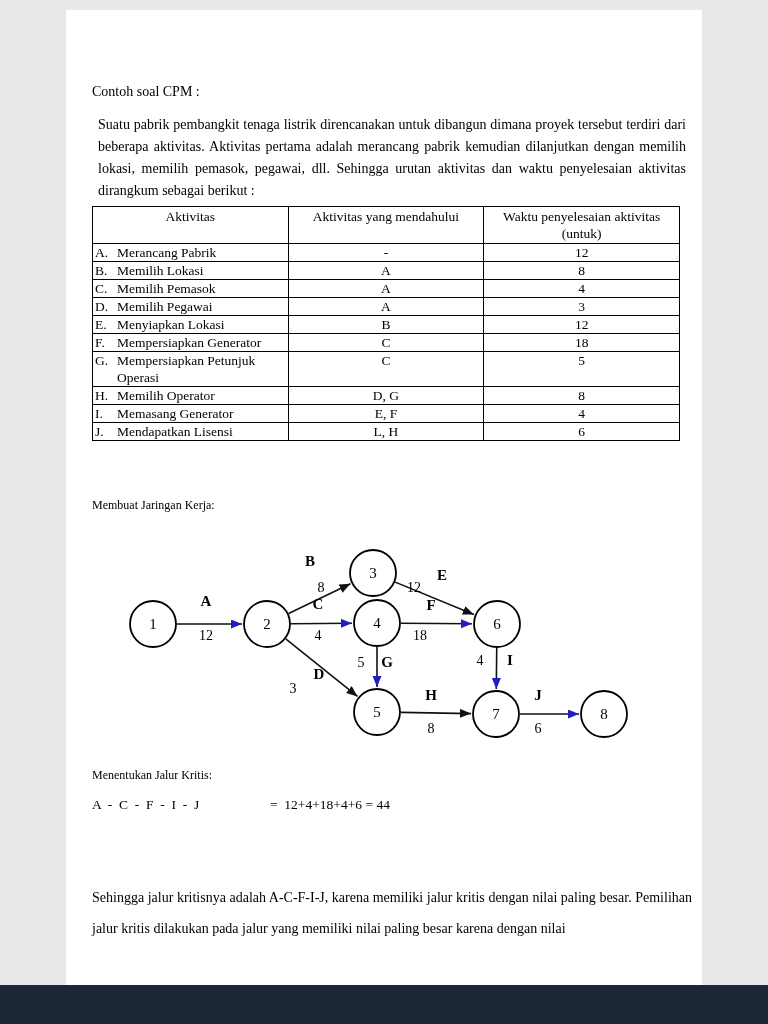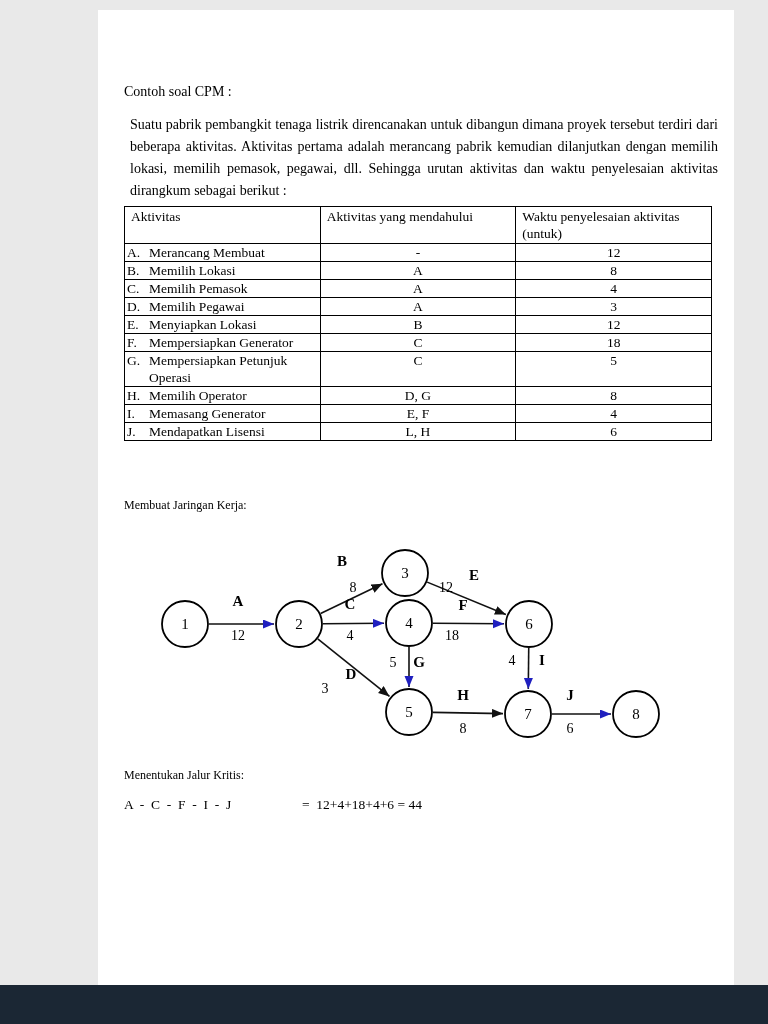--- a/index.html
+++ b/index.html
@@ -21,21 +21,21 @@
   .intro {
     top:104px; left:32px; width:588px;
     font-size:14px; line-height:22px; text-align:justify;
   }
   table.acts {
     position:absolute; top:196px; left:26px; width:588px;
     border-collapse:collapse; font-size:13.5px; table-layout:fixed;
   }
   table.acts th, table.acts td { border:1px solid #000; vertical-align:top; }
   table.acts th {
-    font-weight:normal; text-align:left;
+    font-weight:normal; text-align:center;
     padding:1px 6px; line-height:17px;
   }
   table.acts td { height:18px; line-height:17px; padding:0 2px; }
   td.c-act { padding-left:26px; }
   .actwrap { display:flex; }
   .letter { width:22px; flex:0 0 22px; }
   .name { flex:1; }
   td.c-mid, td.c-time { text-align:center; }
   .heading { font-size:12px; }
   #net-heading { top:488px; left:26px; }
@@ -56,40 +56,40 @@
     font-size:14px; line-height:31px; text-align:justify;
   }
   .bottom-bar {
     position:absolute; left:0; top:985px; width:768px; height:39px;
     background:#1b2734;
   }
 </style>
 </head>
 <body style="background: rgb(233, 233, 233);">
 
-<div class="page" style="background: rgb(255, 255, 255); margin-left: 32px;">
+<div class="page" style="background: rgb(255, 255, 255);">
 
   <p class="blk title">Contoh soal CPM :</p>
 
   <p class="blk intro">Suatu pabrik pembangkit tenaga listrik direncanakan untuk dibangun dimana proyek tersebut terdiri dari beberapa aktivitas. Aktivitas pertama adalah merancang pabrik kemudian dilanjutkan dengan memilih lokasi, memilih pemasok, pegawai, dll. Sehingga urutan aktivitas dan waktu penyelesaian aktivitas dirangkum sebagai berikut :</p>
 
   <table class="acts">
     <thead>
       <tr id="head-row">
           <th>Aktivitas</th>
           <th>Aktivitas yang mendahului</th>
           <th>Waktu penyelesaian aktivitas (untuk)</th>
         </tr>
     </thead>
     <tbody id="table-body">
         <tr>
           <td class="c-act">
             <div class="actwrap">
               <span class="letter">A.</span>
-              <span class="name">Merancang Membuat</span>
+              <span class="name">Merancang Pabrik</span>
             </div>
           </td>
           <td class="c-mid">-</td>
           <td class="c-time">12</td>
         </tr>
         <tr>
           <td class="c-act">
             <div class="actwrap">
               <span class="letter">B.</span>
               <span class="name">Memilih Lokasi</span>
@@ -239,16 +239,17 @@
       <circle cx="528" cy="184" r="23" class="node"></circle>
       <text x="528" y="189" class="node-label">8</text>
     </svg>
 
   <p class="blk heading" id="crit-heading">Menentukan Jalur Kritis:</p>
 
   <div class="blk paths" id="paths">
       <div class="path-row"><span class="path-left">A  -  C  -  F  -  I  -  J</span><span class="path-formula">=  12+4+18+4+6 = 44</span></div>
     </div>
 
+  <p class="blk conclusion">Sehingga jalur kritisnya adalah A-C-F-I-J,  karena memiliki jalur kritis dengan nilai paling besar. Pemilihan jalur kritis dilakukan pada jalur yang memiliki nilai paling besar karena dengan nilai</p>
 
 </div>
 
 <div class="bottom-bar" style="background: rgb(27, 39, 52);"></div>
 
 </body></html>

